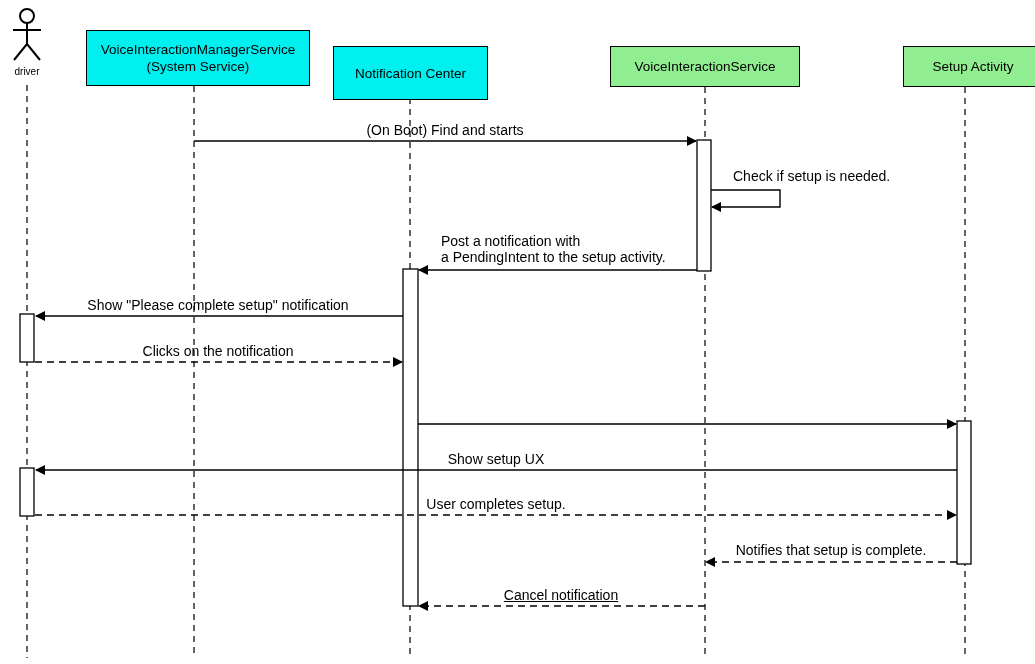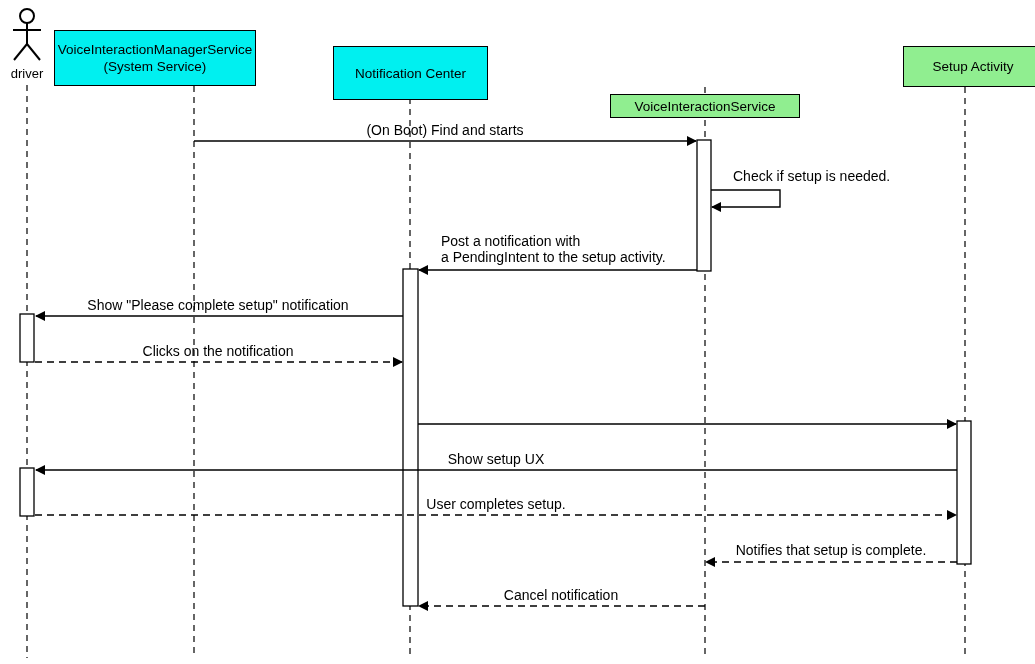--- a/index.html
+++ b/index.html
@@ -33,21 +33,21 @@
   .msg-label {
     position: absolute;
     font-size: 14px;
     line-height: 16px;
     white-space: pre-line;
     text-align: left;
   }
   .center { transform: translateX(-50%); text-align: center; }
   .actor-label {
     position: absolute;
-    font-size: 13px;
+    font-size: 10px;
     transform: translateX(-50%);
     text-align: center;
   }
 </style>
 </head>
 <body>
 
 <div id="canvas">
 
   <svg id="wires" width="1035" height="664" viewBox="0 0 1035 664">
@@ -84,30 +84,30 @@
     <line class="msg dashed" x1="35" y1="362" x2="402" y2="362" marker-end="url(#arrowhead)"></line>
     <line class="msg" x1="418" y1="424" x2="956" y2="424" marker-end="url(#arrowhead)"></line>
     <line class="msg" x1="957" y1="470" x2="36" y2="470" marker-end="url(#arrowhead)"></line>
     <line class="msg dashed" x1="35" y1="515" x2="956" y2="515" marker-end="url(#arrowhead)"></line>
     <line class="msg dashed" x1="957" y1="562" x2="706" y2="562" marker-end="url(#arrowhead)"></line>
     <line class="msg dashed" x1="705" y1="606" x2="419" y2="606" marker-end="url(#arrowhead)"></line>
   </svg>
 
   <div class="actor-label" style="left:27px; top:66px;">driver</div>
 
-  <div class="participant cyan" style="left:54px;  top:30px; width:202px; height:56px;">VoiceInteractionManagerService
+  <div class="participant cyan" style="left:86px;  top:30px; width:224px; height:56px;">VoiceInteractionManagerService
 (System Service)</div>
   <div class="participant cyan" style="left:333px; top:46px; width:155px; height:54px;">Notification Center</div>
-  <div class="participant green" style="left:610px; top:46px; width:190px; height:24px;margin-top:48px;">VoiceInteractionService</div>
+  <div class="participant green" style="left:610px; top:46px; width:190px; height:41px;">VoiceInteractionService</div>
   <div class="participant green" style="left:903px; top:46px; width:140px; height:41px;">Setup Activity</div>
 
   <div class="msg-label center" style="left:445px; top:122px;">(On Boot) Find and starts</div>
   <div class="msg-label" style="left:733px; top:168px;">Check if setup is needed.</div>
   <div class="msg-label" style="left:441px; top:233px;">Post a notification with
 a PendingIntent to the setup activity.</div>
   <div class="msg-label center" style="left:218px; top:297px;">Show "Please complete setup" notification</div>
   <div class="msg-label center" style="left:218px; top:343px;">Clicks on the notification</div>
   <div class="msg-label center" style="left:496px; top:451px;">Show setup UX</div>
   <div class="msg-label center" style="left:496px; top:496px;">User completes setup.</div>
   <div class="msg-label center" style="left:831px; top:542px;">Notifies that setup is complete.</div>
-  <div class="msg-label center" style="left:561px; top:587px;">Cancel notification</div>
+  <div class="msg-label center" style="left:561px; top:587px;text-decoration:underline;">Cancel notification</div>
 
 </div>
 
 </body></html>

